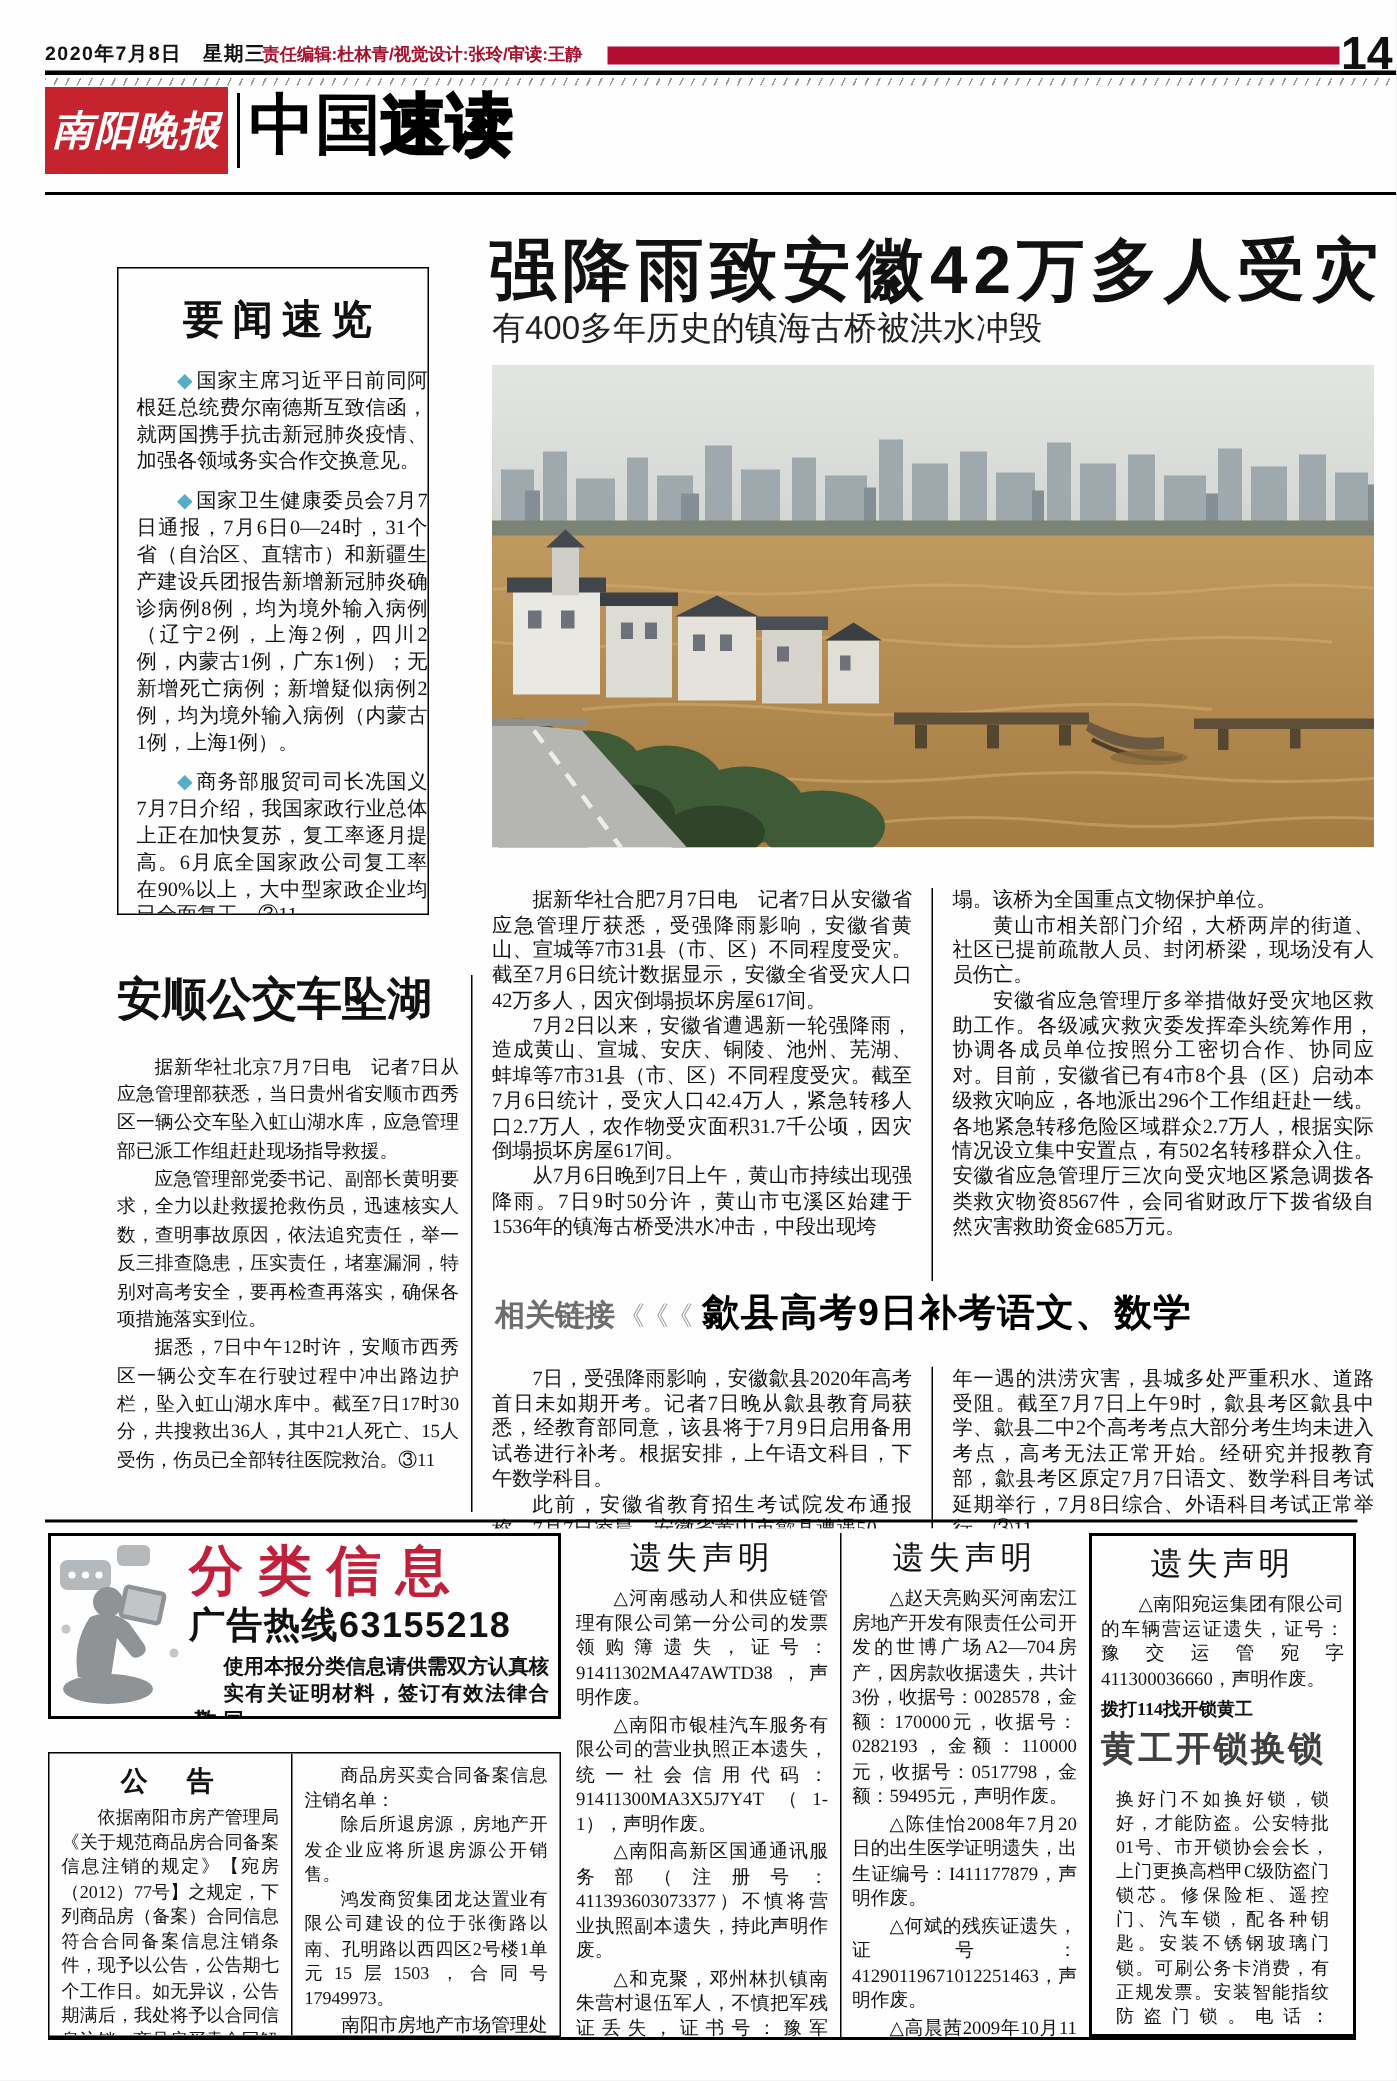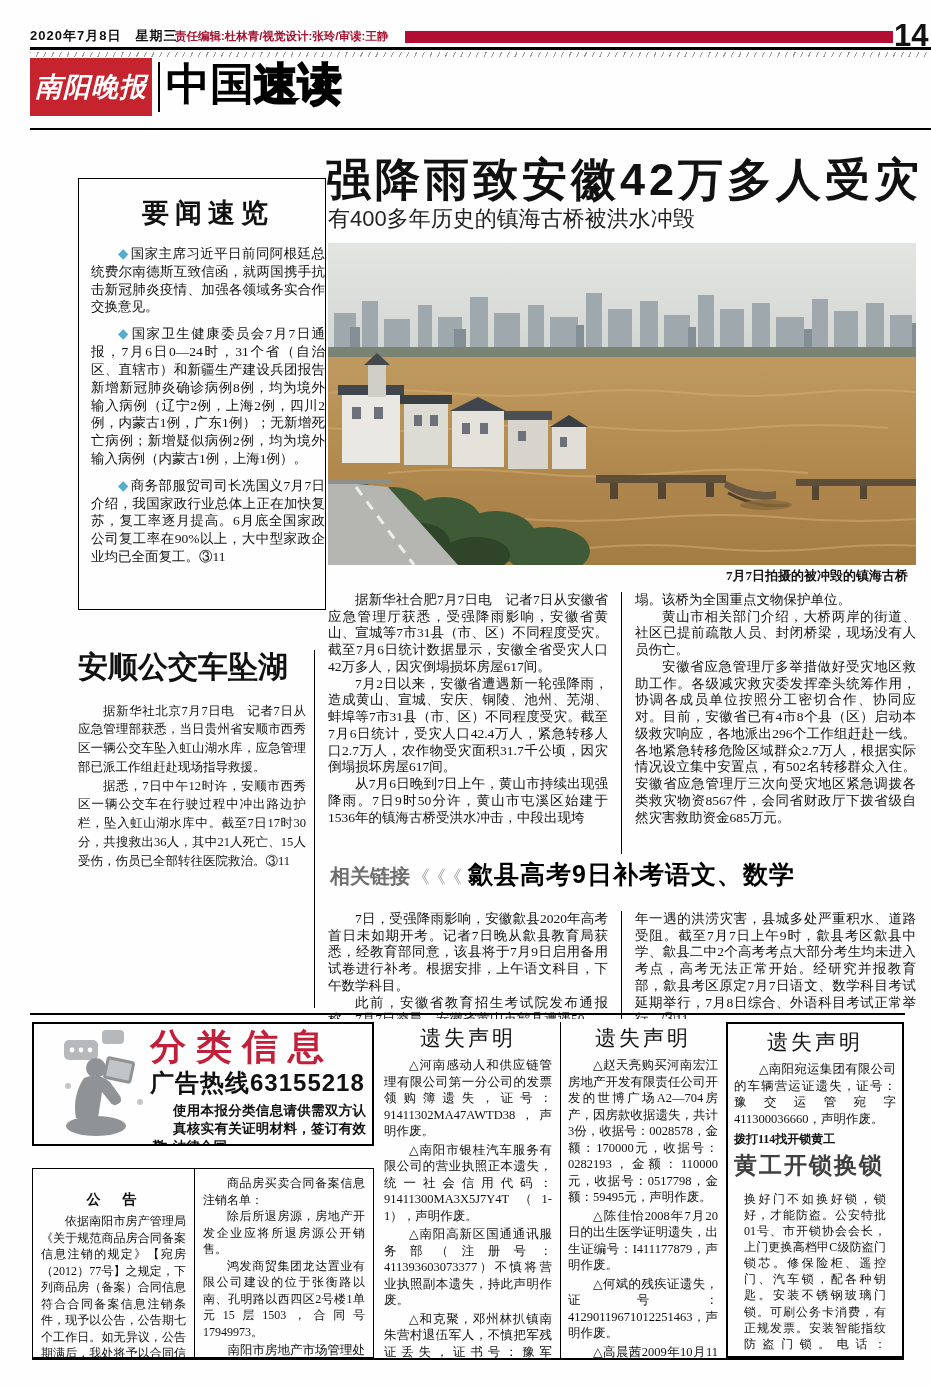--- a/index.html
+++ b/index.html
@@ -17,21 +17,21 @@
          background:repeating-linear-gradient(115deg,#9a9a9a 0 1px,transparent 1px 7px);}
   .logo-box{top:58px;left:30px;width:122px;height:58px;background:#c5242e;display:flex;align-items:center;justify-content:center;}
   .logo-text{color:#fff;font-size:27px;font-weight:bold;font-style:italic;letter-spacing:1px;font-family:"Liberation Serif",serif;}
   .mast-div{top:62px;left:158px;width:2px;height:50px;background:#000;}
   .section-title{top:60px;left:166px;font-family:"Liberation Sans",sans-serif;font-size:44px;line-height:1.1;}
   .st-bold{font-weight:900;color:#000;}
   .st-light{font-weight:900;color:#ef4444;-webkit-text-stroke:2px #000;}
   .rule-b{top:128px;left:30px;width:901px;height:2px;background:#000;}
 
   
-  .brief-box{top:178px;left:78px;width:248px;height:432px;border:1px solid #000;padding:14px 0 10px 12px;box-sizing:border-box;overflow:hidden;}
+  .brief-box{top:178px;left:78px;width:208px;height:432px;border:1px solid #000;padding:14px 0 10px 12px;box-sizing:border-box;overflow:hidden;}
   .brief-title{text-align:center;font-size:27px;font-weight:bold;letter-spacing:6px;font-family:"Liberation Sans",sans-serif;margin:2px 0 14px 0;}
   .brief-item{font-size:13.5px;line-height:1.32;text-align:justify;text-indent:2em;margin:0 0 9px 0;}
   .bullet{color:#55aec6;margin-right:2px;}
 
   
   .bus{top:648px;left:78px;width:228px;height:362px;overflow:hidden;}
   .bus-title{font-family:"Liberation Sans",sans-serif;font-weight:900;font-size:30px;line-height:1.25;margin:0 0 16px 0;}
   .body-p{font-size:12.5px;line-height:1.5;text-align:justify;text-indent:2em;margin:0;}
 
   
@@ -50,35 +50,35 @@
   .rel-head{top:858px;left:330px;width:588px;display:flex;align-items:baseline;}
   .rel-label{font-family:"Liberation Sans",sans-serif;font-weight:bold;font-size:20px;color:#6e6e6e;}
   .rel-chev{font-size:18px;color:#9a9a9a;margin:0 8px 0 2px;letter-spacing:-2px;}
   .rel-title{font-family:"Liberation Sans",sans-serif;font-weight:900;font-size:25px;color:#000;letter-spacing:1px;}
   .rel-cols{top:900px;left:328px;width:588px;height:108px;display:flex;overflow:hidden;margin-top:11px;}
 
   .vrule-left{top:650px;left:314px;width:1px;height:358px;background:#000;}
   .rule-c{top:1013px;left:30px;width:875px;height:2px;background:#000;}
 
   
-  .cls-box{top:1022px;left:32px;width:342px;height:124px;border:2px solid #000;box-sizing:border-box;display:flex;overflow:hidden;padding-left:24px;}
+  .cls-box{top:1022px;left:32px;width:342px;height:124px;border:2px solid #000;box-sizing:border-box;display:flex;overflow:hidden;}
   .cls-icon{width:92px;flex:none;display:flex;align-items:center;justify-content:center;}
   .cls-right{flex:1;padding:4px 6px 2px 0;}
   .cls-title{color:#c2203a;font-family:"Liberation Sans",sans-serif;font-weight:900;font-size:36px;letter-spacing:10px;line-height:1.05;}
   .cls-hot{font-family:"Liberation Sans",sans-serif;font-weight:900;font-size:24px;letter-spacing:1px;margin-top:1px;}
   .cls-note{display:flex;margin-top:3px;align-items:center;}
   .cls-note-label{writing-mode:vertical-rl;text-orientation:upright;font-weight:900;font-size:15px;letter-spacing:2px;font-family:"Liberation Sans",sans-serif;margin-right:4px;}
   .cls-note-text{font-size:13.5px;font-weight:bold;line-height:1.35;text-align:justify;}
 
   
   .ann-box{top:1168px;left:32px;width:342px;height:190px;border:1px solid #000;box-sizing:border-box;display:flex;overflow:hidden;}
   .ann-col{box-sizing:border-box;padding:6px 8px;overflow:hidden;}
   .ann-col.l{width:162px;border-right:1px solid #000;}
   .ann-col.r{flex:1;}
-  .ann-title{text-align:center;font-size:14px;font-weight:bold;letter-spacing:4px;margin:16px 0 4px 0;font-family:"Liberation Sans",sans-serif;}
+  .ann-title{text-align:center;font-size:18px;font-weight:bold;letter-spacing:4px;margin:0 0 4px 0;font-family:"Liberation Sans",sans-serif;}
   .ann-p{font-size:12px;line-height:1.38;text-align:justify;text-indent:2em;margin:0;}
   .ann-sign{font-size:12.5px;text-align:right;margin-top:2px;}
 
   
   .lost-col{top:1022px;height:336px;overflow:hidden;}
   .lc1{left:384px;width:168px;}
   .lc2{left:568px;width:150px;}
   .lost-title{text-align:center;font-size:21px;letter-spacing:3px;margin:2px 0 5px 0;font-family:"Liberation Sans",sans-serif;font-weight:normal;}
   .lost-item{font-size:12.5px;line-height:1.32;text-align:justify;text-indent:2em;margin:0 0 2px 0;}
   .vdiv1{top:1022px;left:560px;width:1px;height:336px;background:#000;}
@@ -117,20 +117,21 @@
     <p class="brief-item"><span class="bullet">◆</span><span>国家卫生健康委员会7月7日通报，7月6日0—24时，31个省（自治区、直辖市）和新疆生产建设兵团报告新增新冠肺炎确诊病例8例，均为境外输入病例（辽宁2例，上海2例，四川2例，内蒙古1例，广东1例）；无新增死亡病例；新增疑似病例2例，均为境外输入病例（内蒙古1例，上海1例）。</span></p>
     <p class="brief-item"><span class="bullet">◆</span><span>商务部服贸司司长冼国义7月7日介绍，我国家政行业总体上正在加快复苏，复工率逐月提高。6月底全国家政公司复工率在90%以上，大中型家政企业均已全面复工。③11</span></p>
 
   </div>
 
   <div class="abs bus">
     <h2 class="bus-title">
       <div>安顺公交车坠湖</div>
     </h2>
     <p class="body-p">据新华社北京7月7日电　记者7日从应急管理部获悉，当日贵州省安顺市西秀区一辆公交车坠入虹山湖水库，应急管理部已派工作组赶赴现场指导救援。</p>
+    <p class="body-p">应急管理部党委书记、副部长黄明要求，全力以赴救援抢救伤员，迅速核实人数，查明事故原因，依法追究责任，举一反三排查隐患，压实责任，堵塞漏洞，特别对高考安全，要再检查再落实，确保各项措施落实到位。</p>
     <p class="body-p">据悉，7日中午12时许，安顺市西秀区一辆公交车在行驶过程中冲出路边护栏，坠入虹山湖水库中。截至7日17时30分，共搜救出36人，其中21人死亡、15人受伤，伤员已全部转往医院救治。③11</p>
   </div>
 
   <div class="abs headline">强降雨致安徽42万多人受灾</div>
   <div class="abs subtitle">有400多年历史的镇海古桥被洪水冲毁</div>
 
   <div class="abs photo">
     <svg width="588" height="322" viewBox="0 0 588 322">
       <defs>
         <linearGradient id="sky" x1="0" y1="0" x2="0" y2="1">
@@ -238,21 +239,20 @@
         <ellipse cx="92" cy="300" rx="30" ry="20"></ellipse>
           <ellipse cx="148" cy="312" rx="34" ry="18"></ellipse>
       </g>
       <polygon points="0,238 60,244 130,322 0,322" fill="#b5b6b1"></polygon>
       <g stroke="#eceee9" stroke-width="3" stroke-dasharray="10 8">
         <path d="M28,244 L86,322" fill="none"></path>
       </g>
       <rect x="0" y="236" width="64" height="5" fill="#8e8f8a"></rect>
     </svg>
   </div>
-  <div class="abs caption">7月7日拍摄的被冲毁的镇海古桥</div>
 
   <div class="abs main-cols">
     <div class="mcol l">
       <p class="ind">据新华社合肥7月7日电　记者7日从安徽省应急管理厅获悉，受强降雨影响，安徽省黄山、宣城等7市31县（市、区）不同程度受灾。截至7月6日统计数据显示，安徽全省受灾人口42万多人，因灾倒塌损坏房屋617间。</p>
       <p class="ind">7月2日以来，安徽省遭遇新一轮强降雨，造成黄山、宣城、安庆、铜陵、池州、芜湖、蚌埠等7市31县（市、区）不同程度受灾。截至7月6日统计，受灾人口42.4万人，紧急转移人口2.7万人，农作物受灾面积31.7千公顷，因灾倒塌损坏房屋617间。</p>
       <p class="ind">从7月6日晚到7日上午，黄山市持续出现强降雨。7日9时50分许，黄山市屯溪区始建于1536年的镇海古桥受洪水冲击，中段出现垮</p>
     </div>
     <div class="mcol r">
       <p>塌。该桥为全国重点文物保护单位。</p>
       <p class="ind">黄山市相关部门介绍，大桥两岸的街道、社区已提前疏散人员、封闭桥梁，现场没有人员伤亡。</p>

